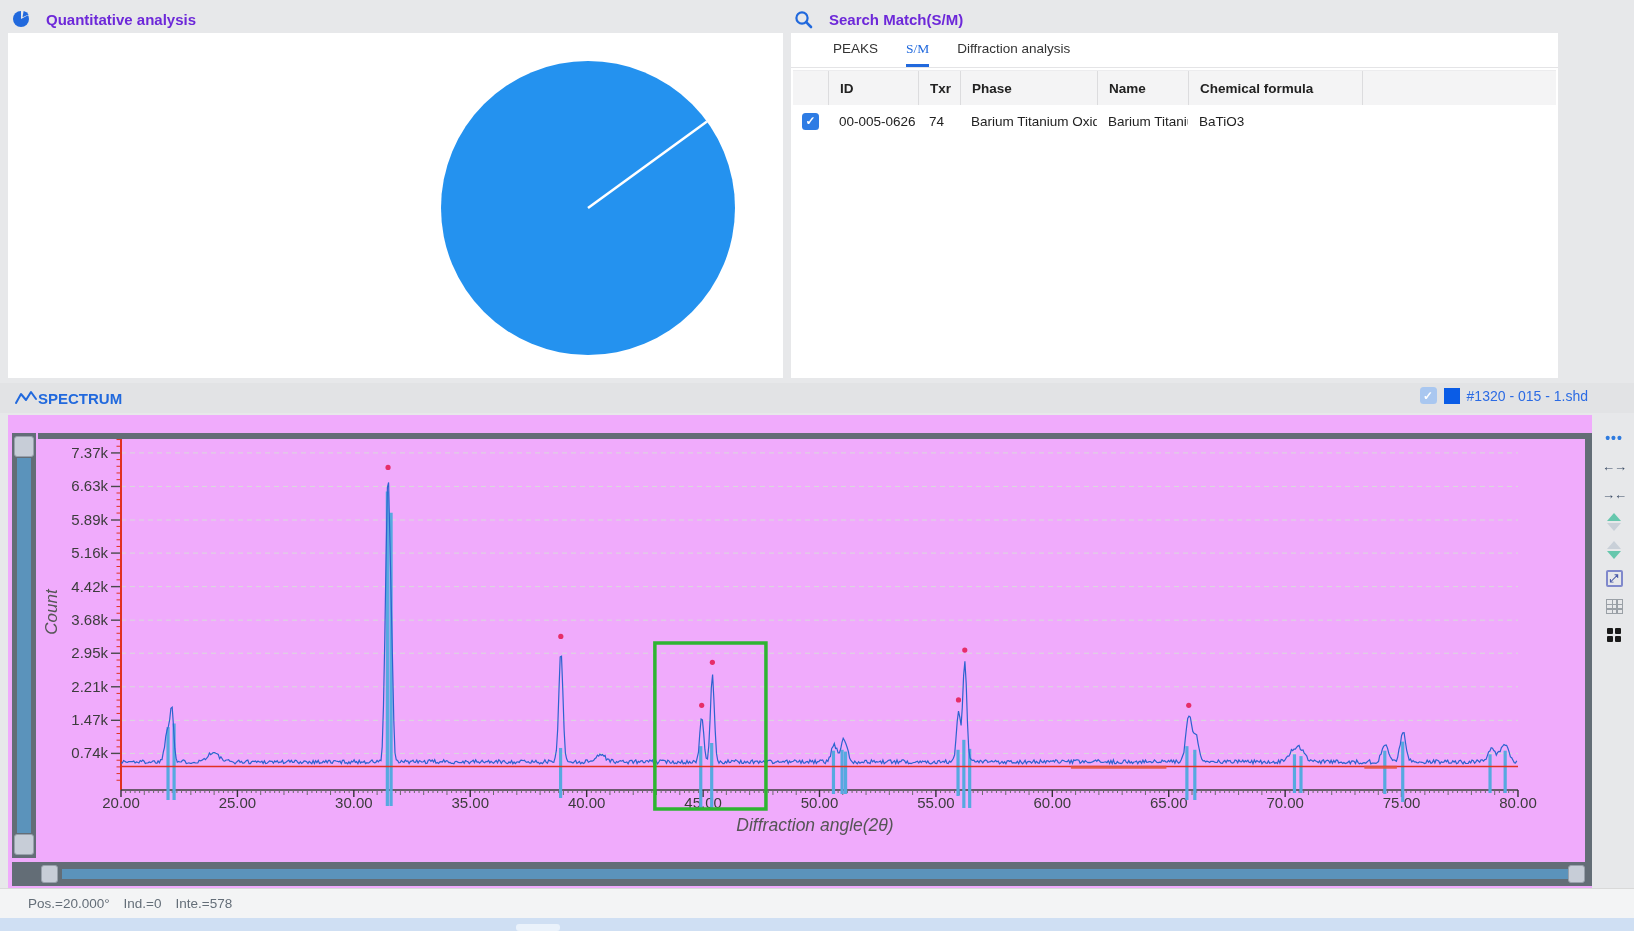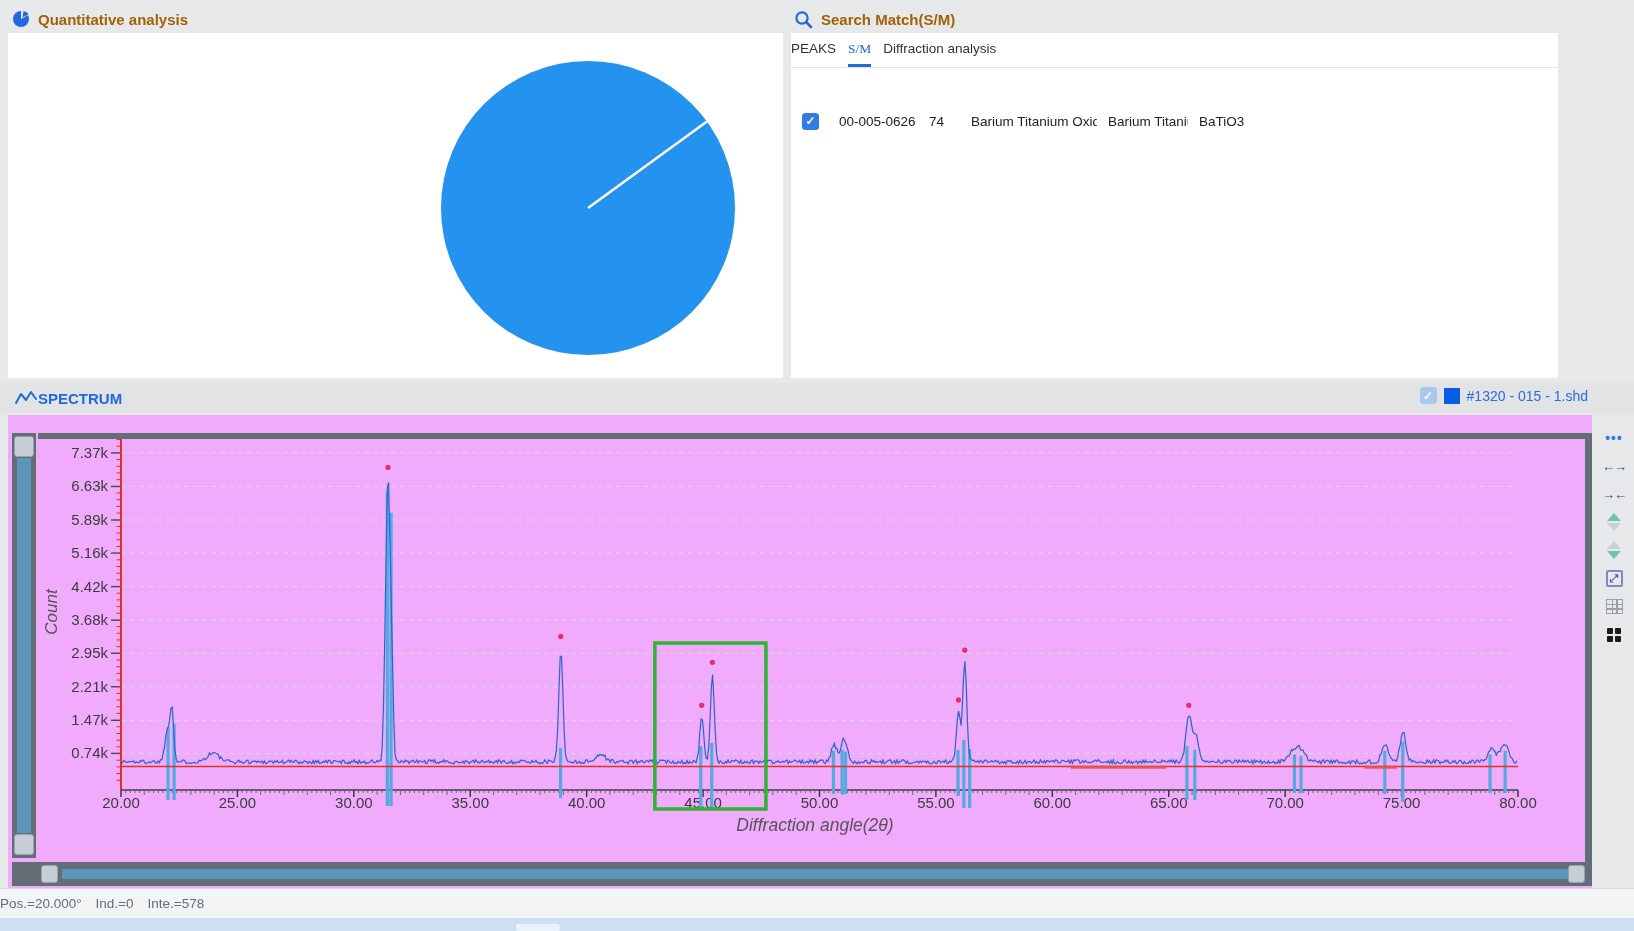--- a/index.html
+++ b/index.html
@@ -1,33 +1,33 @@
 <!DOCTYPE html>
 <html><head>
 <meta charset="utf-8">
 <style>
   html,body{margin:0;padding:0;}
   .page{position:relative;width:1634px;height:931px;background:#e7e8ea;overflow:hidden;
         font-family:"Liberation Sans",sans-serif;}
   
   .hdr{position:absolute;height:26px;display:flex;align-items:center;gap:8px;}
-  .hdr .htitle{color:#a16207;font-weight:bold;font-size:15px;}
+  .hdr .htitle{color:#6d28d9;font-weight:bold;font-size:15px;margin-left:8px;}
   .quant-hdr{left:12px;top:6px;}
   .search-hdr{left:794px;top:6px;}
   
   .panel{position:absolute;background:#ffffff;}
   .quant-panel{left:8px;top:33px;width:775px;height:345px;}
   .search-panel{left:791px;top:33px;width:767px;height:345px;}
   .pie-legend{position:absolute;left:20px;top:22px;display:flex;align-items:center;}
   .swatch{width:38px;height:38px;background:#2492ef;display:inline-block;}
   .pie-legend-label{margin-left:15px;font-size:21px;font-style:italic;color:#151515;}
   .pie-svg{position:absolute;left:425px;top:18px;}
   
   .tabs{position:absolute;left:0;top:0;right:0;height:35px;display:flex;align-items:stretch;
-        gap:12px;border-bottom:1px solid #e4e4e6;box-sizing:border-box;}
+        padding-left:42px;gap:28px;border-bottom:1px solid #e4e4e6;box-sizing:border-box;}
   .tab{display:flex;align-items:center;font-size:13.5px;color:#333;cursor:pointer;
        border-bottom:3px solid transparent;box-sizing:border-box;}
   .tab.active{color:#2169dd;border-bottom-color:#2169dd;font-family:Liberation Serif, serif;}
   
   .thead{position:absolute;left:2px;right:2px;top:37px;height:34px;background:#f4f4f5;
          display:flex;align-items:stretch;border-top:1px solid #ececee;border-bottom:1px solid #ececee;}
   .thead .c{font-weight:bold;}
   .trow{position:absolute;left:2px;right:2px;top:72px;height:32px;display:flex;align-items:stretch;background:#fff;}
   .c{display:flex;align-items:center;padding-left:11px;font-size:13.5px;color:#222;
      box-sizing:border-box;overflow:hidden;white-space:nowrap;}
@@ -76,21 +76,21 @@
   .expand::after{content:"⤢";color:#4a5aa8;font-size:11px;font-weight:bold;}
   .gridicon{width:17px;height:15px;border:1.6px solid #9aa0a6;box-sizing:border-box;background:
     linear-gradient(to right, transparent 30%, #9aa0a6 30%, #9aa0a6 40%, transparent 40%, transparent 63%, #9aa0a6 63%, #9aa0a6 73%, transparent 73%),
     linear-gradient(to bottom, transparent 30%, #9aa0a6 30%, #9aa0a6 42%, transparent 42%, transparent 63%, #9aa0a6 63%, #9aa0a6 75%, transparent 75%);}
   .pinwheel{width:6px;height:6px;background:#1a1a1a;border-radius:1px;margin:-7px 8px 0 0;
             box-shadow:8px 0 0 #1a1a1a,0 8px 0 #1a1a1a,8px 8px 0 #1a1a1a;}
   
   .status-bar{position:absolute;left:0;top:888px;width:1634px;height:30px;background:#f3f4f5;
               border-top:1px solid #d9d9d9;display:flex;align-items:center;box-sizing:border-box;}
   .status-bar span{color:#646e78;font-size:13.5px;margin-right:14px;}
-  .status-bar span:first-child{}
+  .status-bar span:first-child{margin-left:28px;}
   .bottom-strip{position:absolute;left:0;top:918px;width:1634px;height:13px;background:#cfdff3;}
   .pill{position:absolute;left:516px;top:6px;width:44px;height:7px;background:#eaf2fb;border-radius:3px;cursor:pointer;}
 </style>
 </head>
 <body>
 
 <div class="page">
 
   <div class="hdr quant-hdr">
     <svg width="18" height="18">
@@ -114,20 +114,29 @@
       <line x1="12.2" y1="12.2" x2="17" y2="17" stroke="#2169dd" stroke-width="2.6" stroke-linecap="round"></line>
     </svg>
     <span class="htitle">Search Match(S/M)</span>
   </div>
 
   <div class="panel search-panel">
     <div class="tabs">
       <span class="tab">PEAKS</span>
       <span class="tab active">S/M</span>
       <span class="tab">Diffraction analysis</span>
+    </div>
+    <div class="thead">
+      <div class="c c0"></div>
+      <div class="c c1">ID</div>
+      <div class="c c2">Txr</div>
+      <div class="c c3">Phase</div>
+      <div class="c c4">Name</div>
+      <div class="c c5">Chemical formula</div>
+      <div class="c c6"></div>
     </div>
     <div class="trow">
       <div class="c c0">
           <span class="cb"></span>
         </div>
       <div class="c c1">00-005-0626</div>
       <div class="c c2">74</div>
       <div class="c c3">Barium Titanium Oxide</div>
       <div class="c c4">Barium Titaniu</div>
       <div class="c c5">BaTiO3</div>

